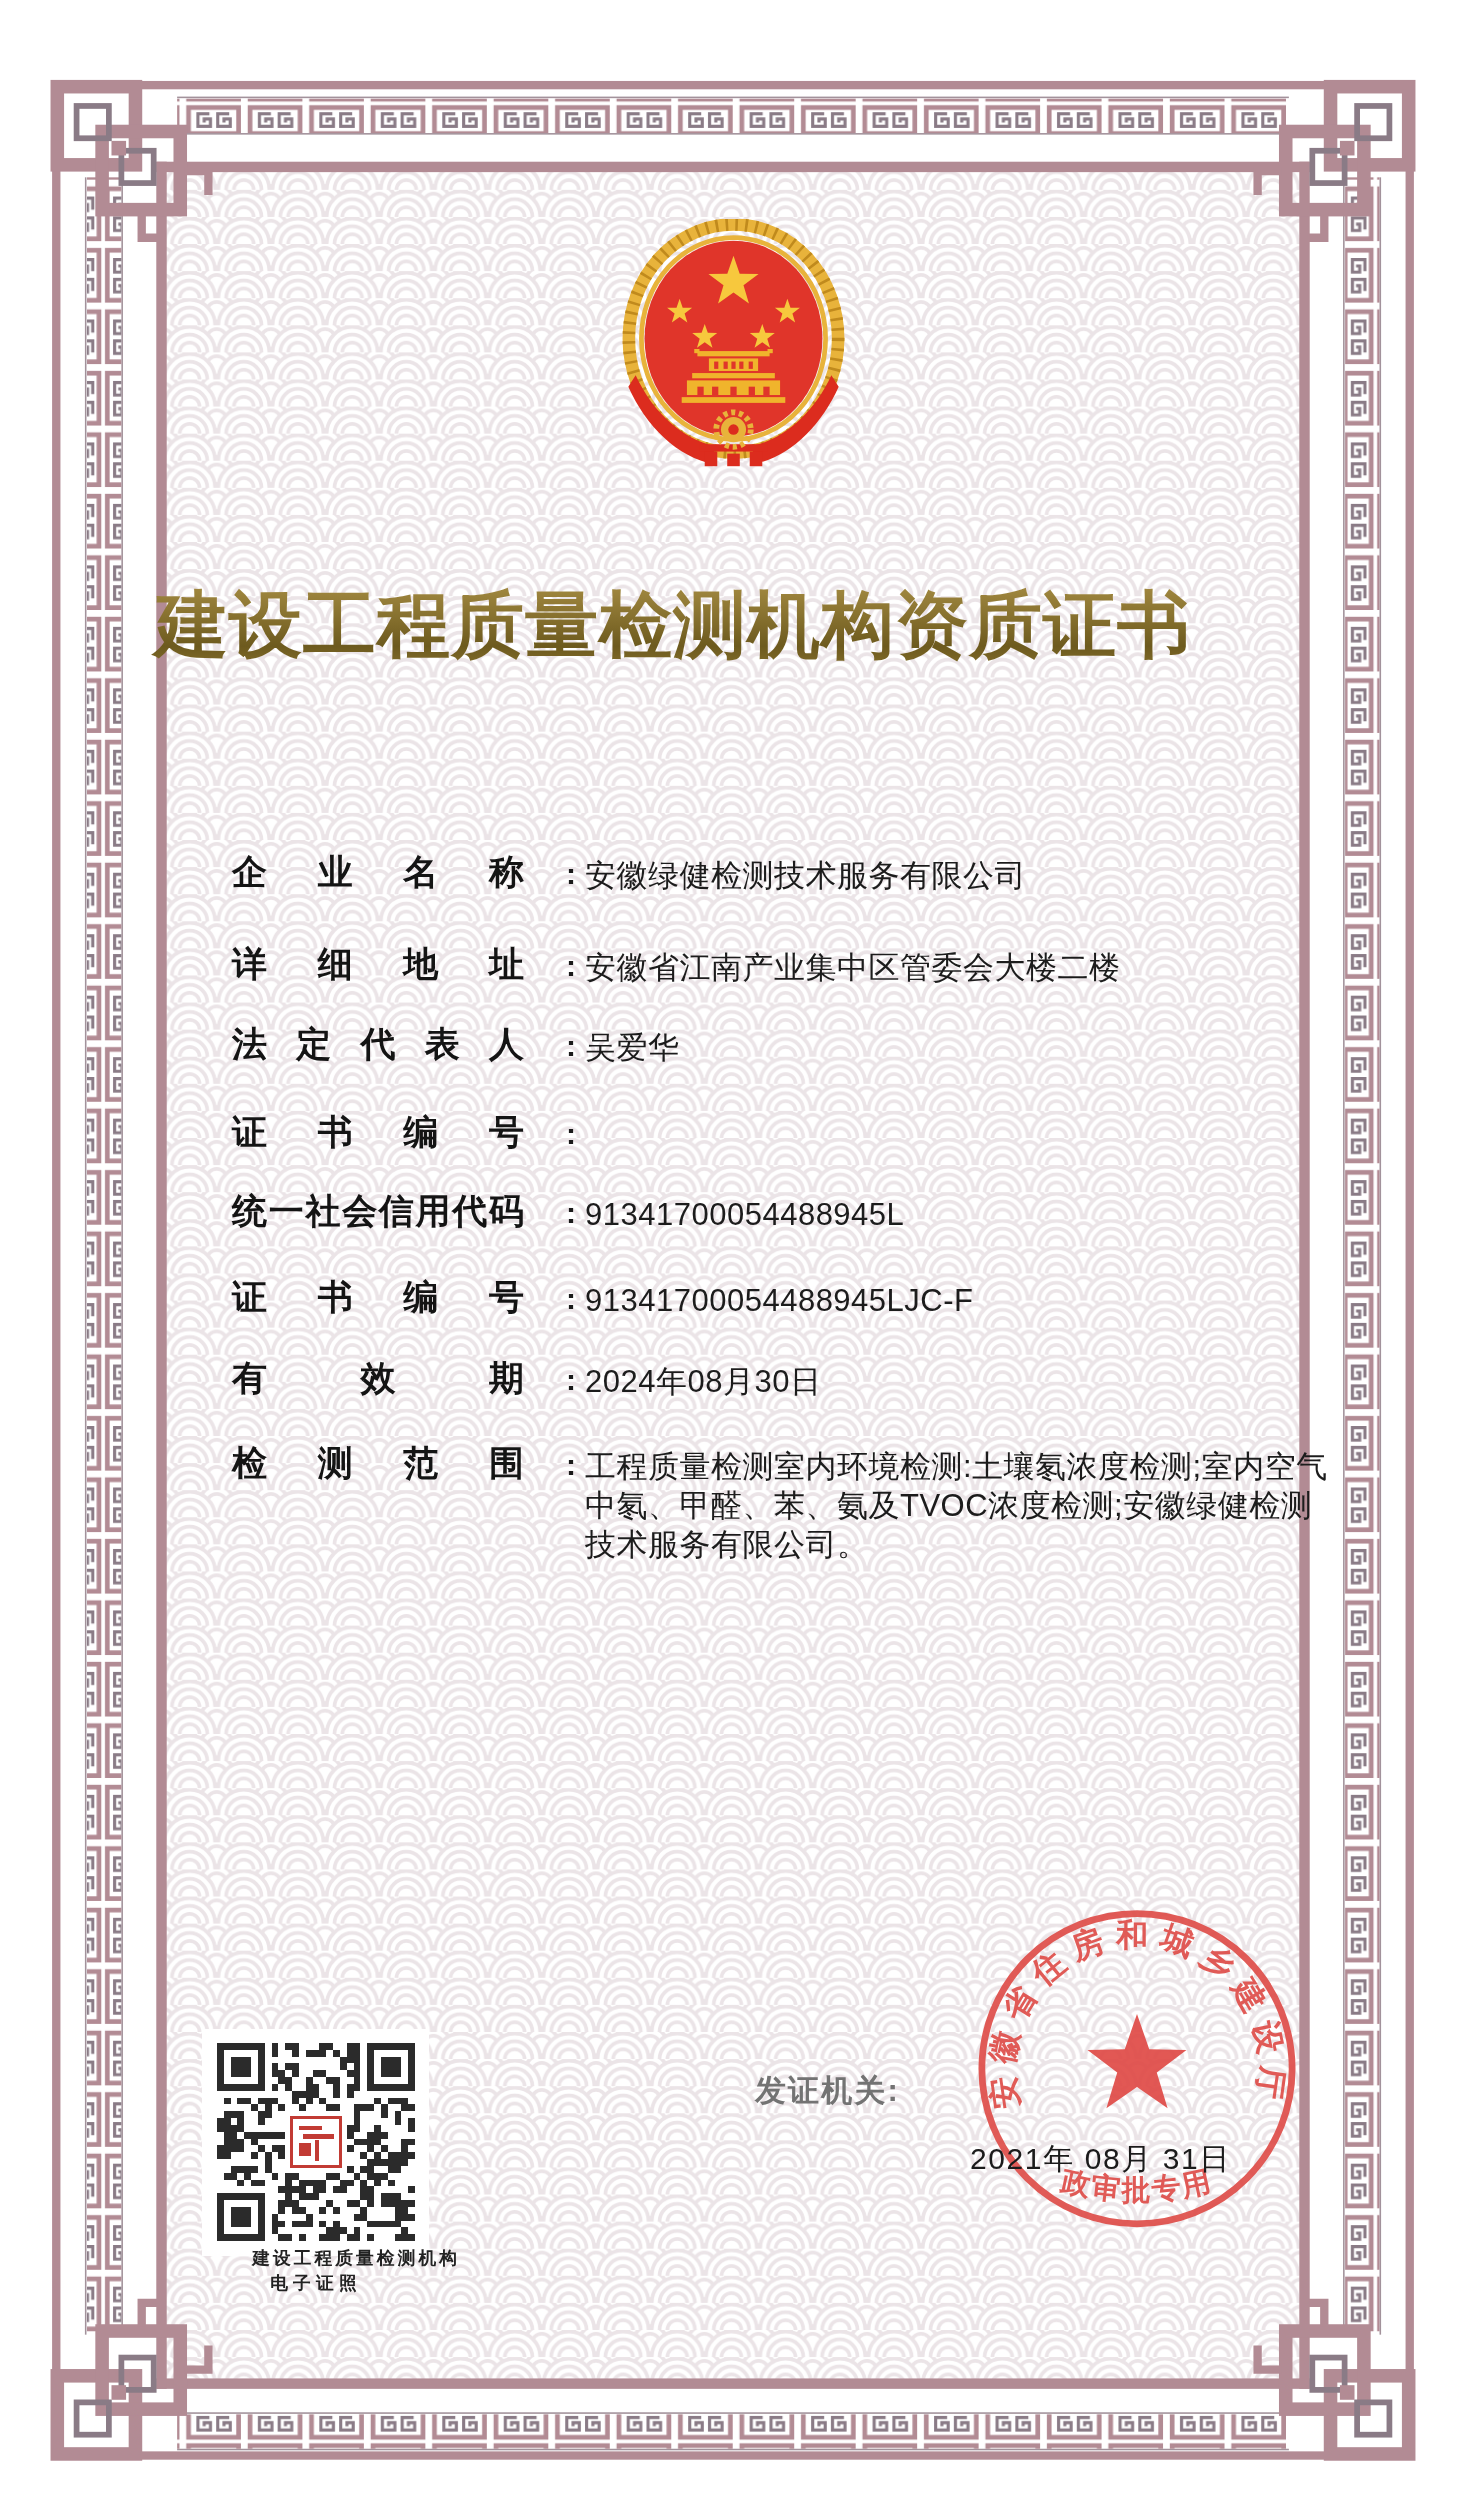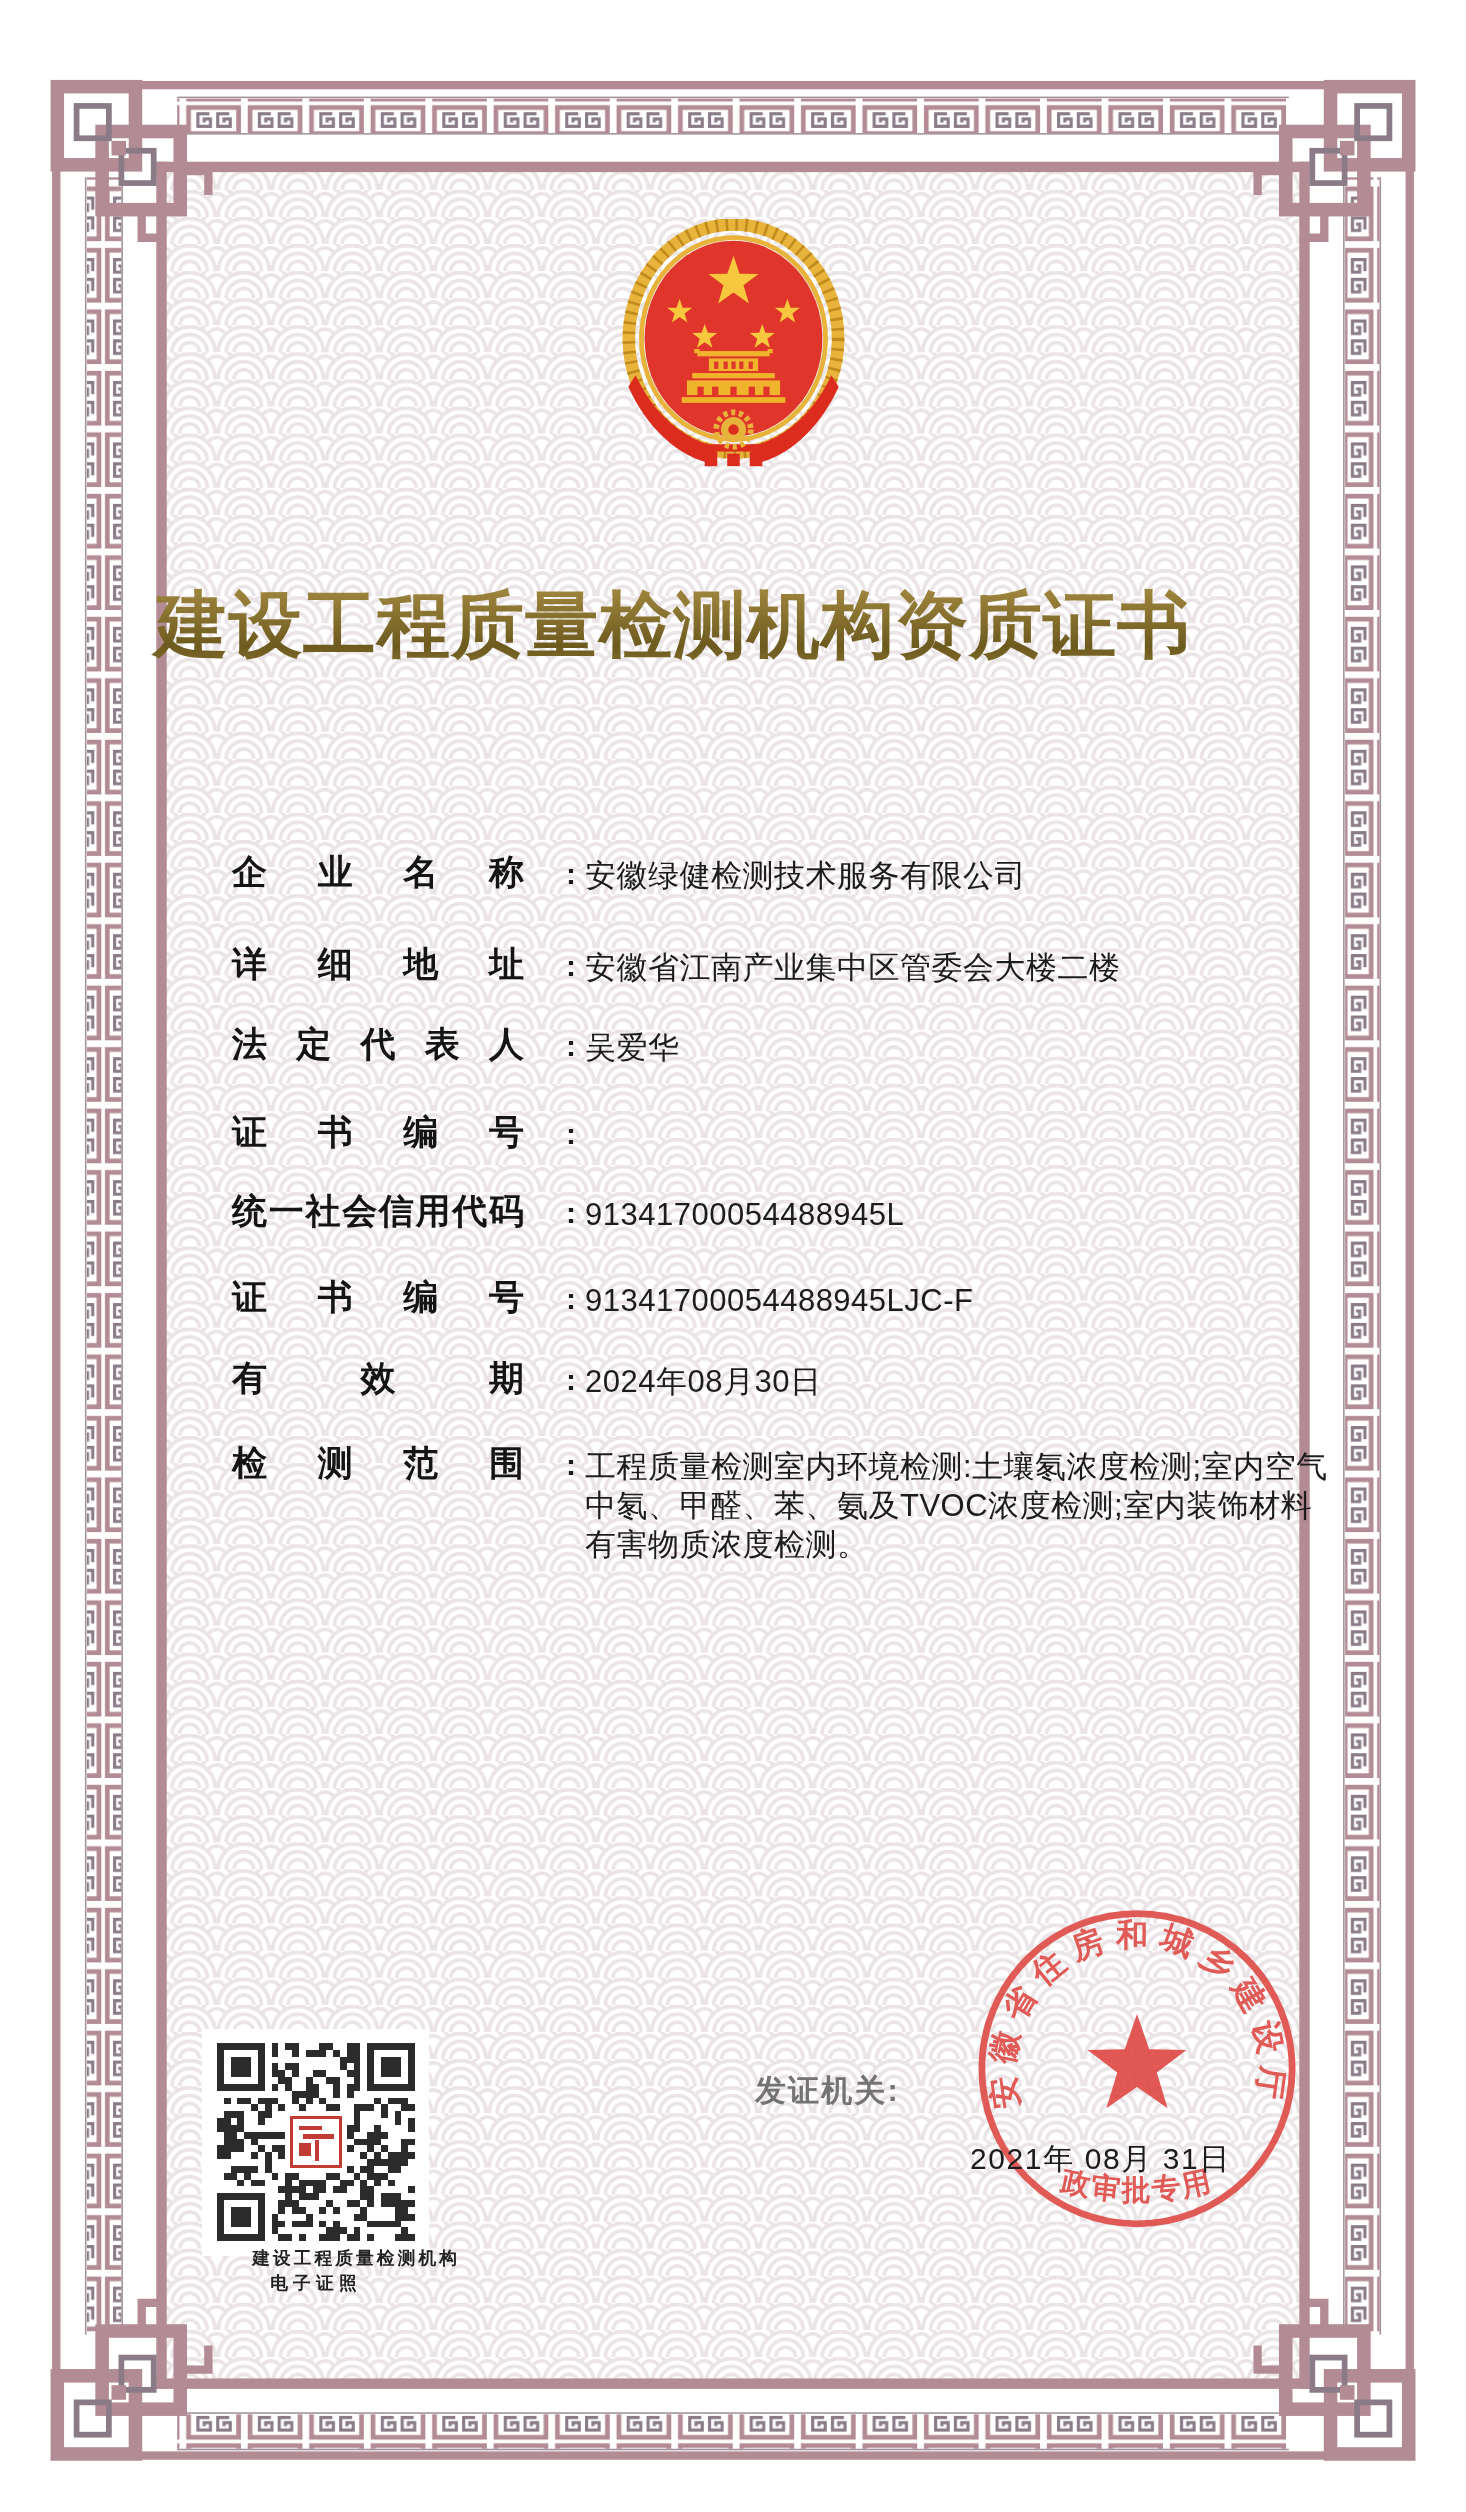--- a/index.html
+++ b/index.html
@@ -213,21 +213,21 @@
       <div class="val">91341700054488945LJC-F</div>
     </div>
     <div class="row" style="top:1355px">
       <div class="lbl">有效期</div>
       <div class="colon">:</div>
       <div class="val">2024年08月30日</div>
     </div>
     <div class="row" style="top:1440px">
       <div class="lbl">检测范围</div>
       <div class="colon">:</div>
-      <div class="val">工程质量检测室内环境检测:土壤氡浓度检测;室内空气中氡、甲醛、苯、氨及TVOC浓度检测;室内装饰材料有害物质浓度检测。</div>
+      <div class="val">工程质量检测室内环境检测:土壤氡浓度检测;室内空气中氡、甲醛、苯、氨及TVOC浓度检测;安徽绿健检测技术服务有限公司。</div>
     </div>
 
     <div class="qr-patch"></div>
     <svg class="qr-svg" viewBox="0 0 29 29" shape-rendering="crispEdges" xmlns="http://www.w3.org/2000/svg">
         <rect x="8" y="0" width="1" height="1" fill="#2b2b2b"></rect>
         <rect x="10" y="0" width="1" height="1" fill="#2b2b2b"></rect>
         <rect x="11" y="0" width="1" height="1" fill="#2b2b2b"></rect>
         <rect x="15" y="0" width="1" height="1" fill="#2b2b2b"></rect>
         <rect x="16" y="0" width="1" height="1" fill="#2b2b2b"></rect>
         <rect x="19" y="0" width="1" height="1" fill="#2b2b2b"></rect>

